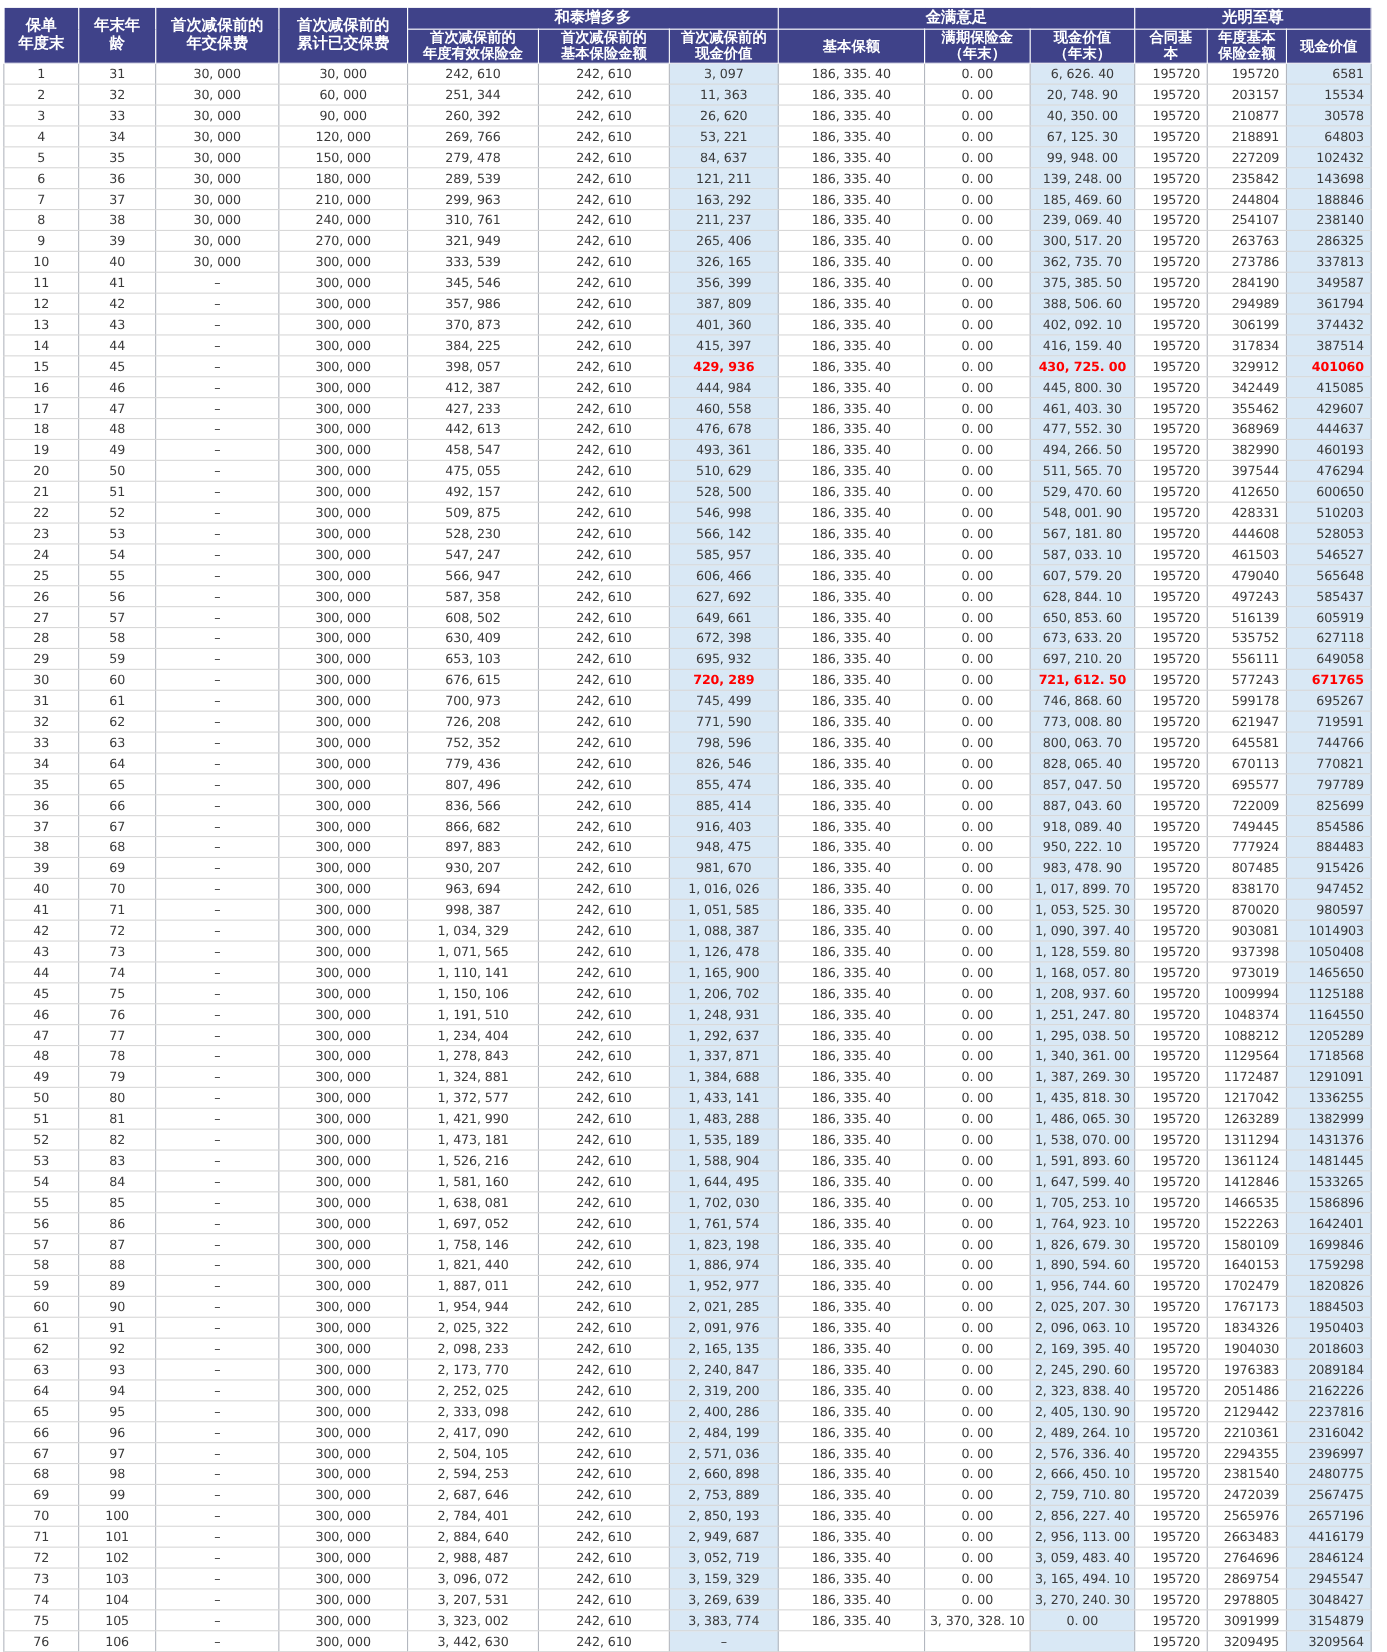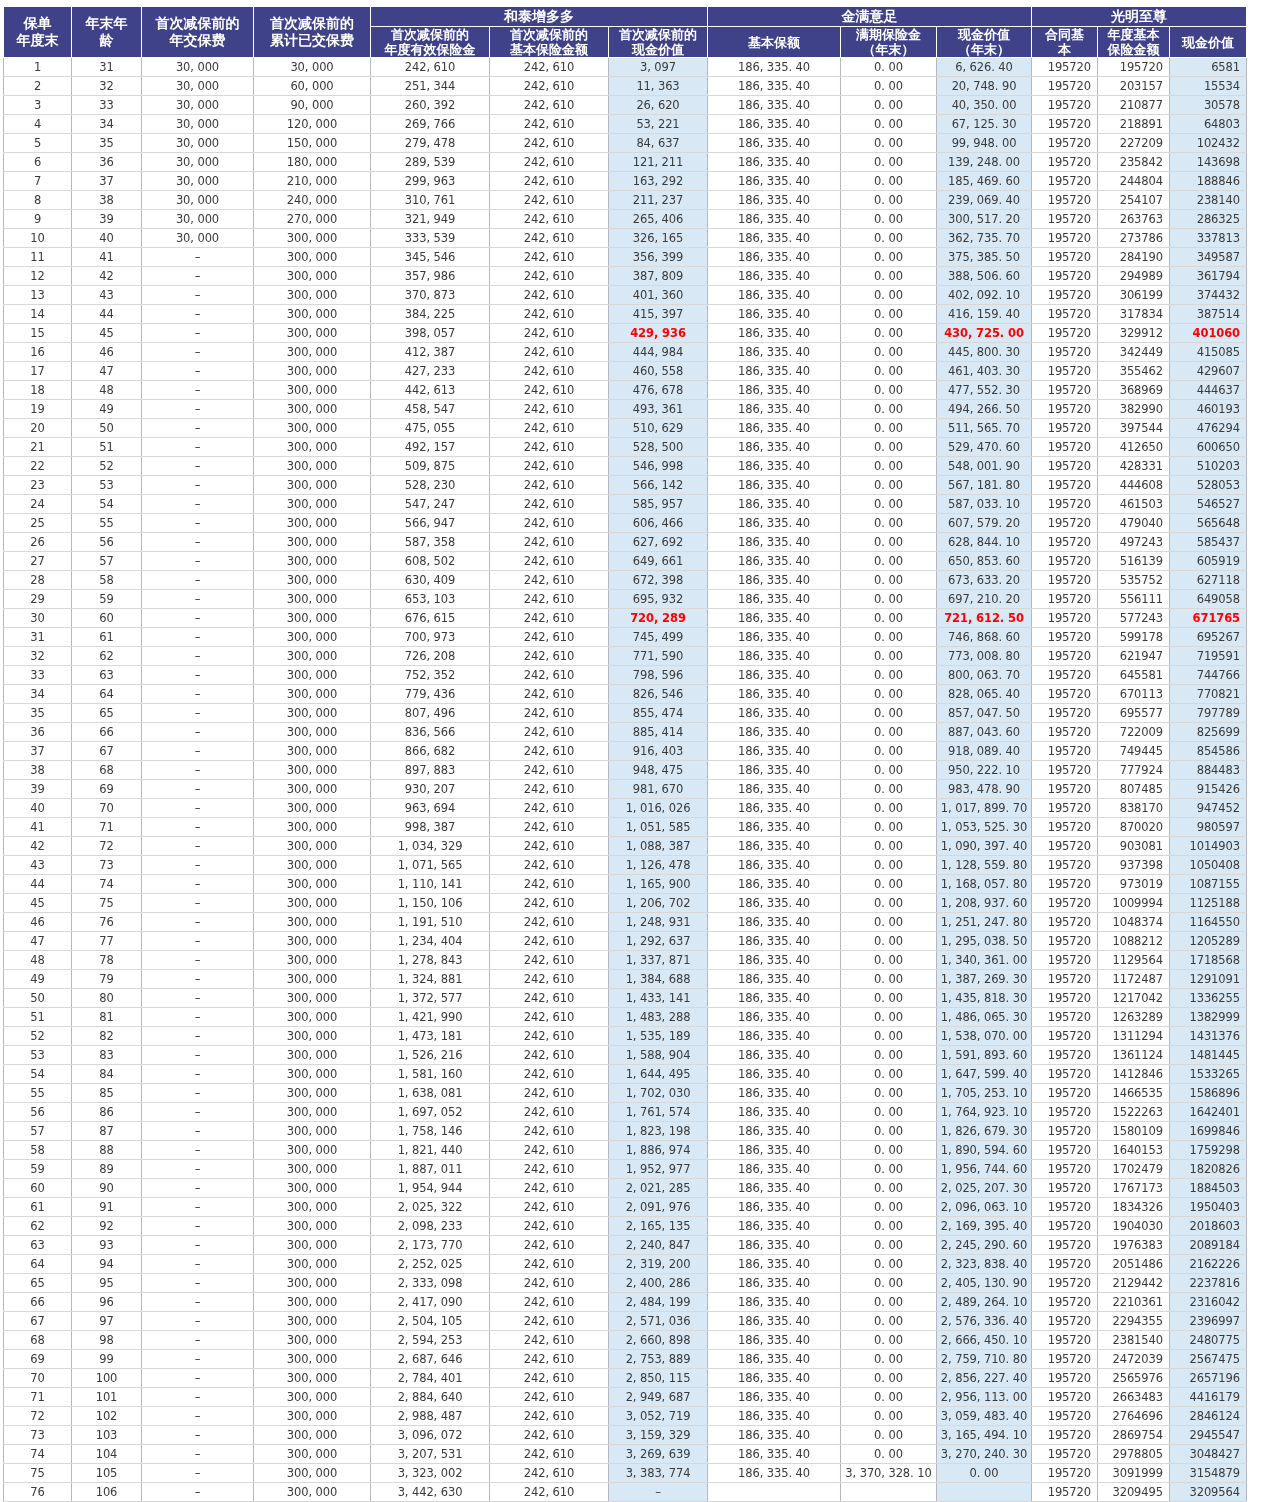--- a/index.html
+++ b/index.html
@@ -753,21 +753,21 @@
           <td>–</td>
           <td>300, 000</td>
           <td>1, 110, 141</td>
           <td>242, 610</td>
           <td class="cash">1, 165, 900</td>
           <td>186, 335. 40</td>
           <td>0. 00</td>
           <td class="cash">1, 168, 057. 80</td>
           <td class="ra">195720</td>
           <td class="ra">973019</td>
-          <td class="cash ra">1087155</td>
+          <td class="cash ra">1465650</td>
         </tr>
         <tr>
           <td>45</td>
           <td>75</td>
           <td>–</td>
           <td>300, 000</td>
           <td>1, 150, 106</td>
           <td>242, 610</td>
           <td class="cash">1, 206, 702</td>
           <td>186, 335. 40</td>
@@ -1137,21 +1137,21 @@
           <td class="ra">2472039</td>
           <td class="cash ra">2567475</td>
         </tr>
         <tr>
           <td>70</td>
           <td>100</td>
           <td>–</td>
           <td>300, 000</td>
           <td>2, 784, 401</td>
           <td>242, 610</td>
-          <td class="cash">2, 850, 115</td>
+          <td class="cash">2, 850, 193</td>
           <td>186, 335. 40</td>
           <td>0. 00</td>
           <td class="cash">2, 856, 227. 40</td>
           <td class="ra">195720</td>
           <td class="ra">2565976</td>
           <td class="cash ra">2657196</td>
         </tr>
         <tr>
           <td>71</td>
           <td>101</td>

